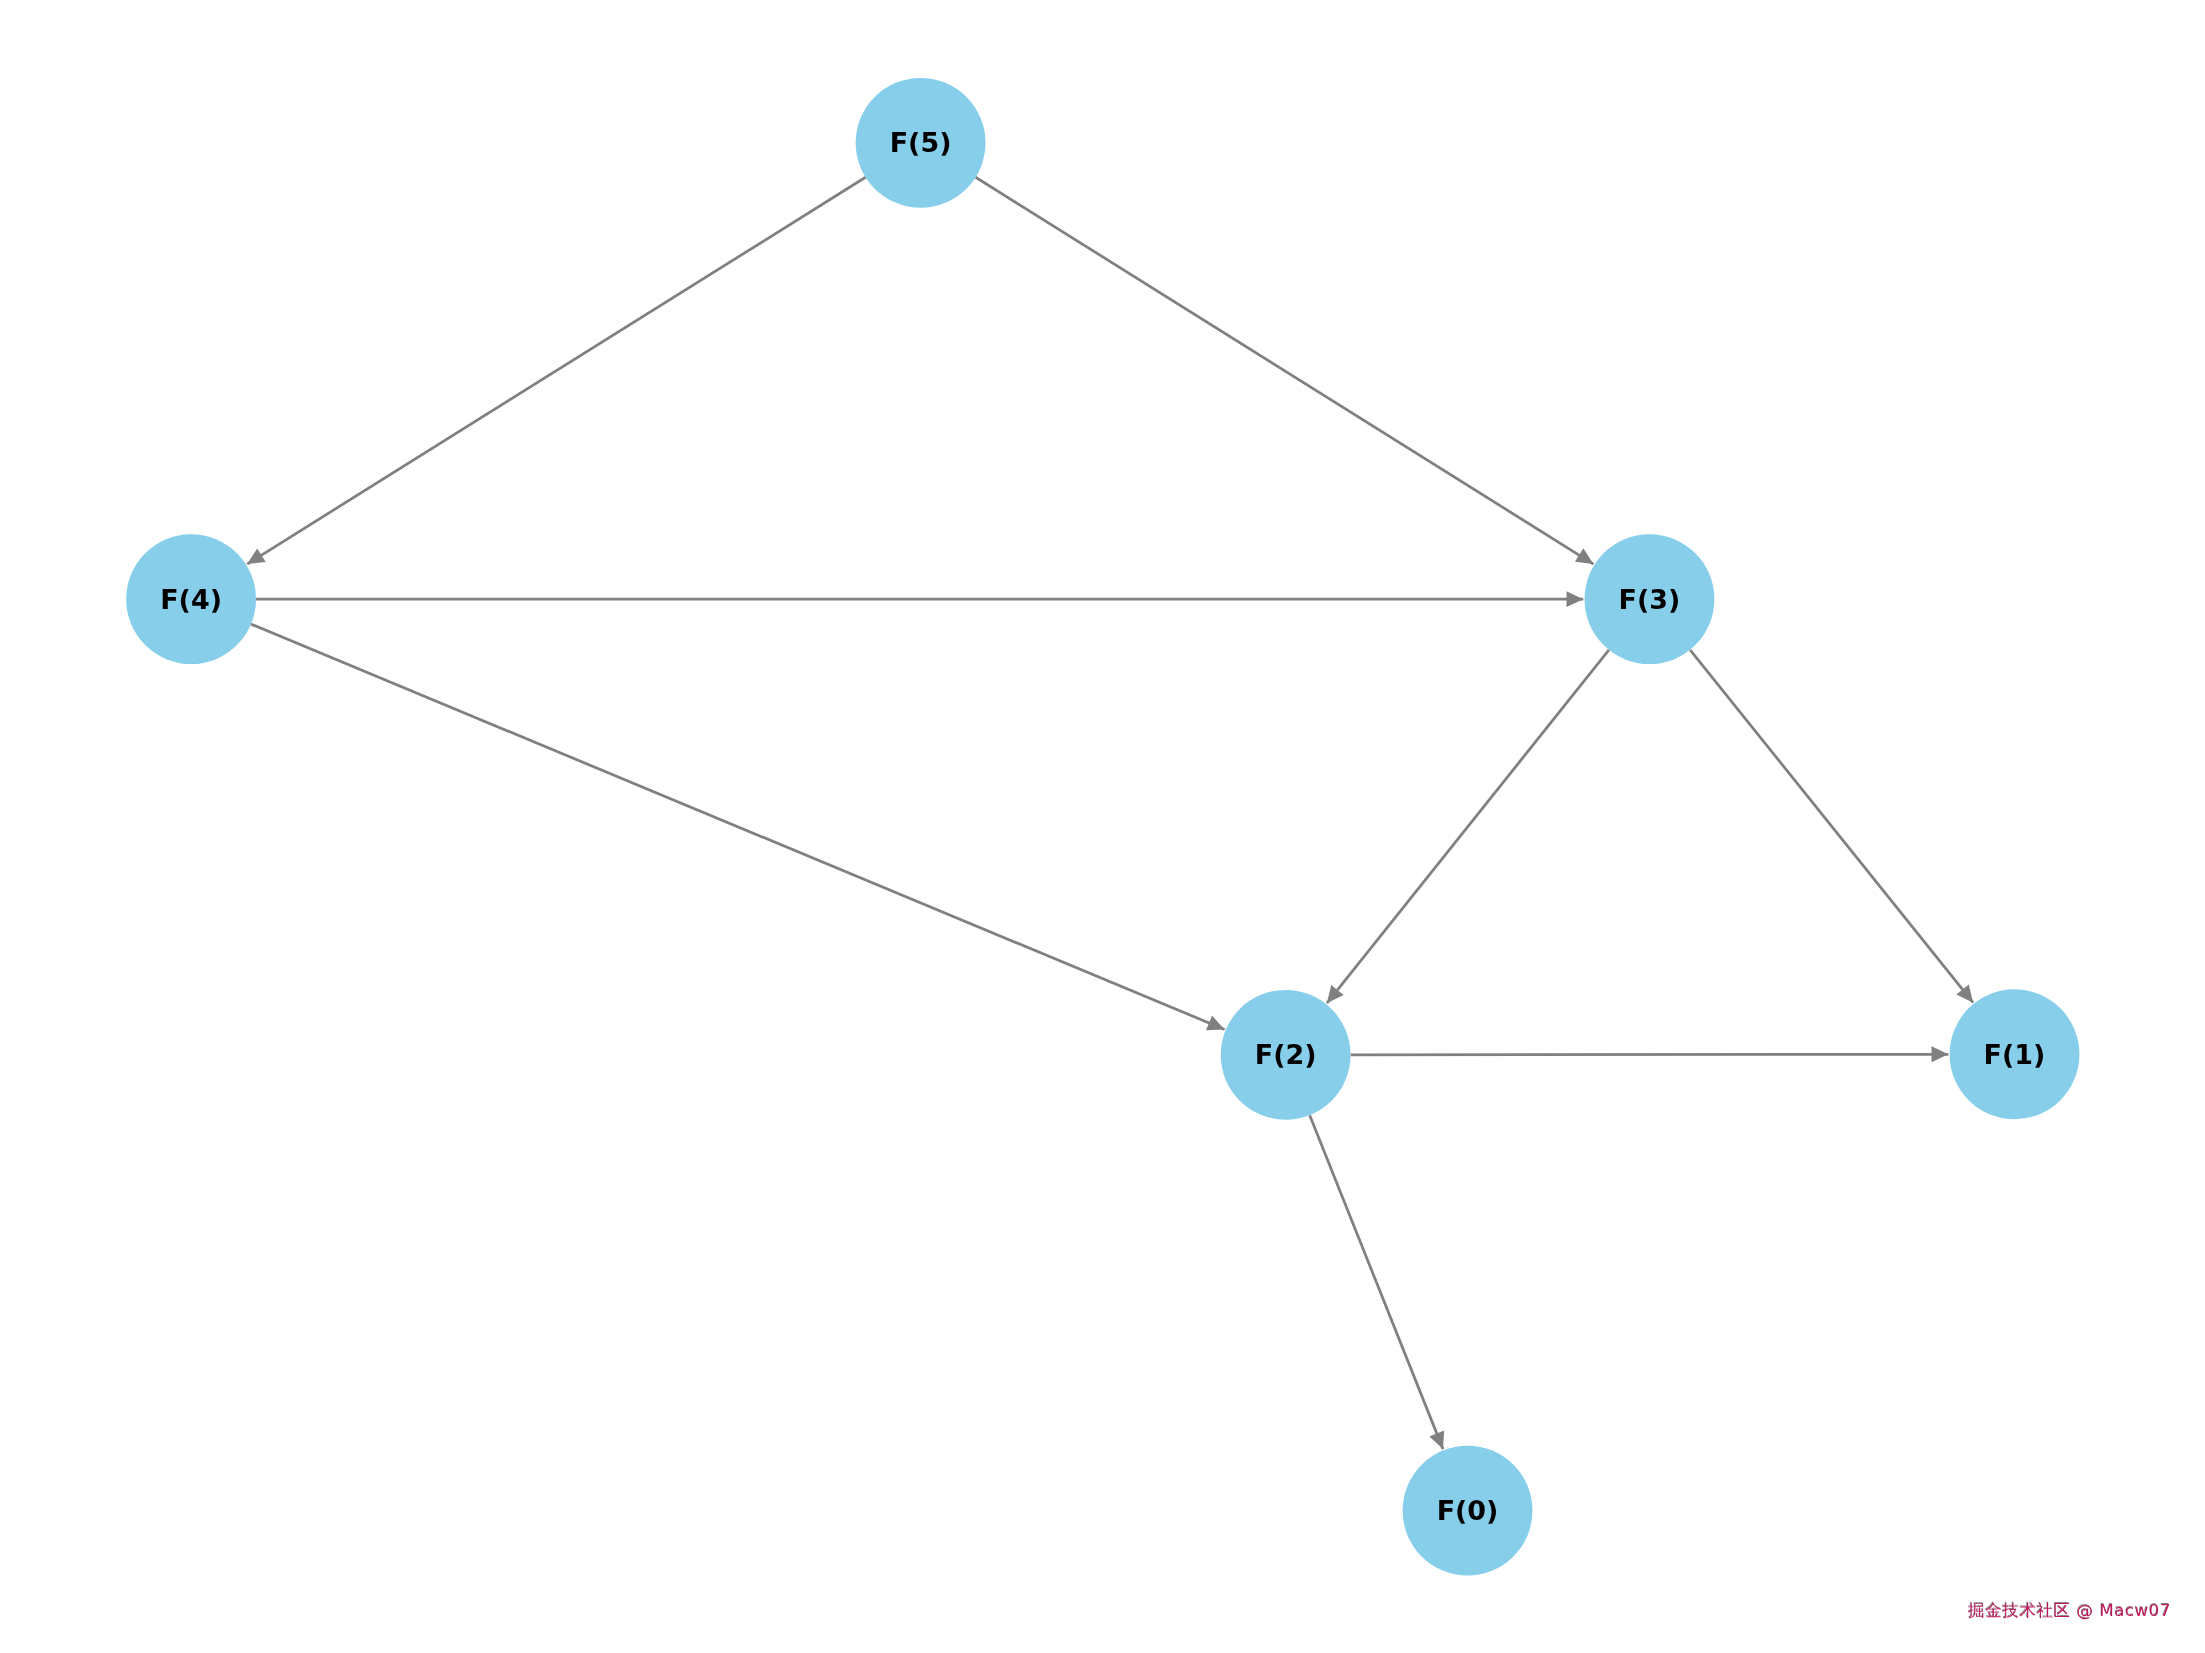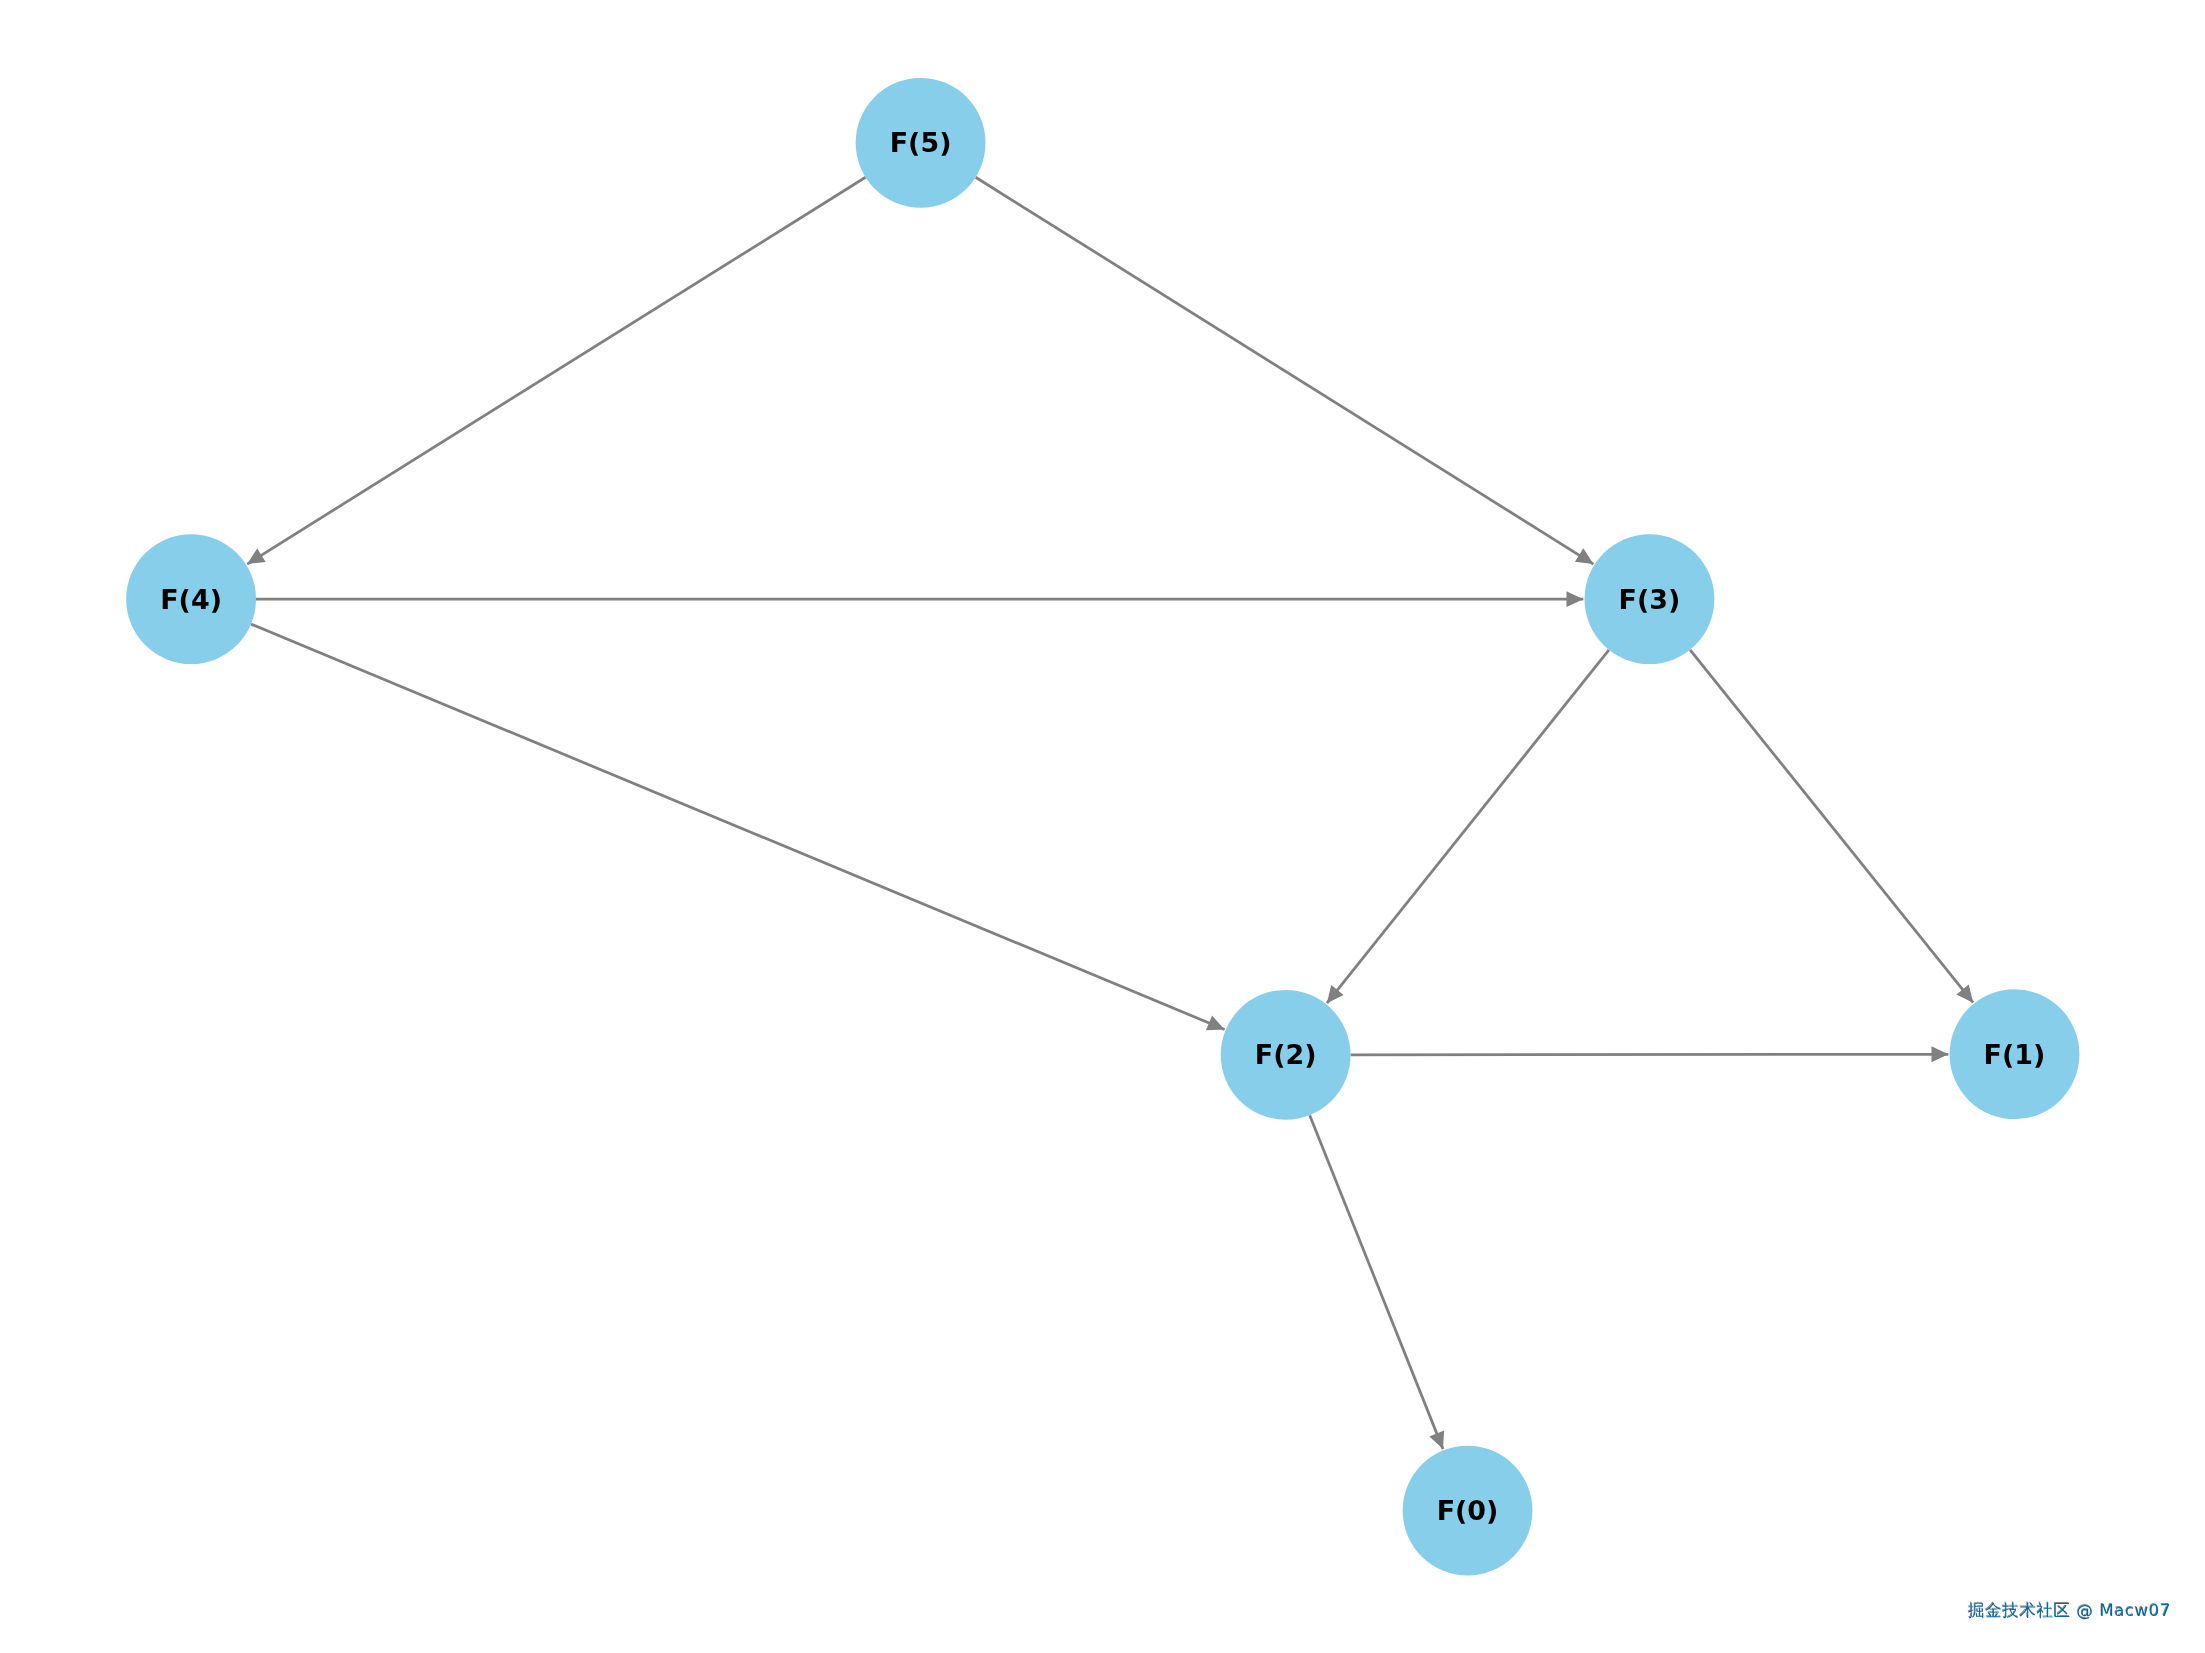--- a/index.html
+++ b/index.html
@@ -25,21 +25,21 @@
     font-family: "DejaVu Sans", sans-serif;
     font-weight: bold;
     text-anchor: middle;
   }
   .watermark {
     position: absolute;
     right: 34px;
     bottom: 32px;
     font-size: 16.5px;
     font-family: "DejaVu Sans", sans-serif;
-    color: #0369a1;
+    color: #be185d;
     text-shadow: 1.2px 1.2px 0.6px #ffffff, -0.6px -0.6px 0.6px #8d8a86;
     letter-spacing: 0.6px;
     user-select: none;
   }
 </style>
 </head>
 <body>
 
 <div class="canvas-wrap">
   <svg id="graph-svg" width="2205" height="1654" viewBox="0 0 3600 2700" xmlns="http://www.w3.org/2000/svg">

